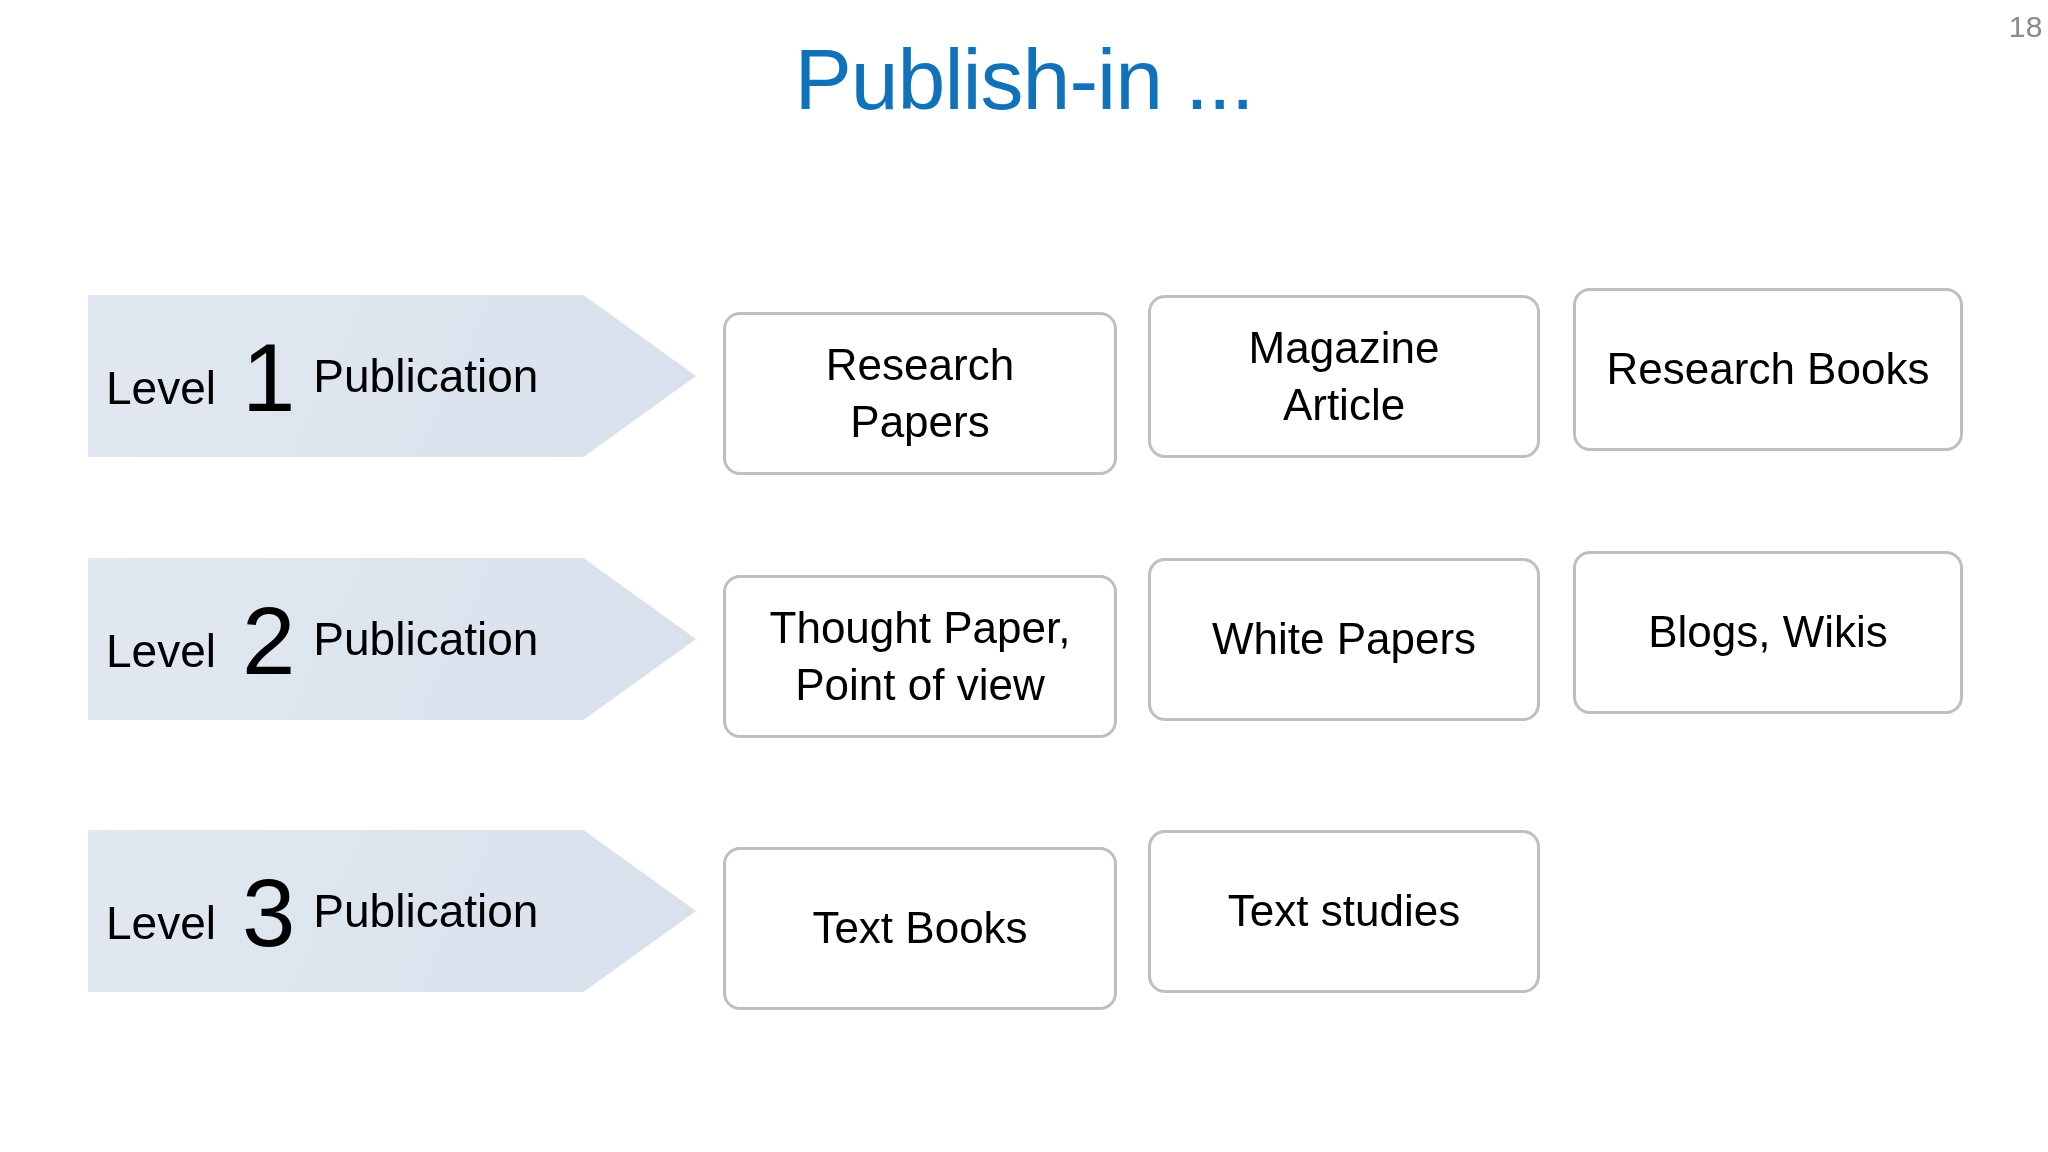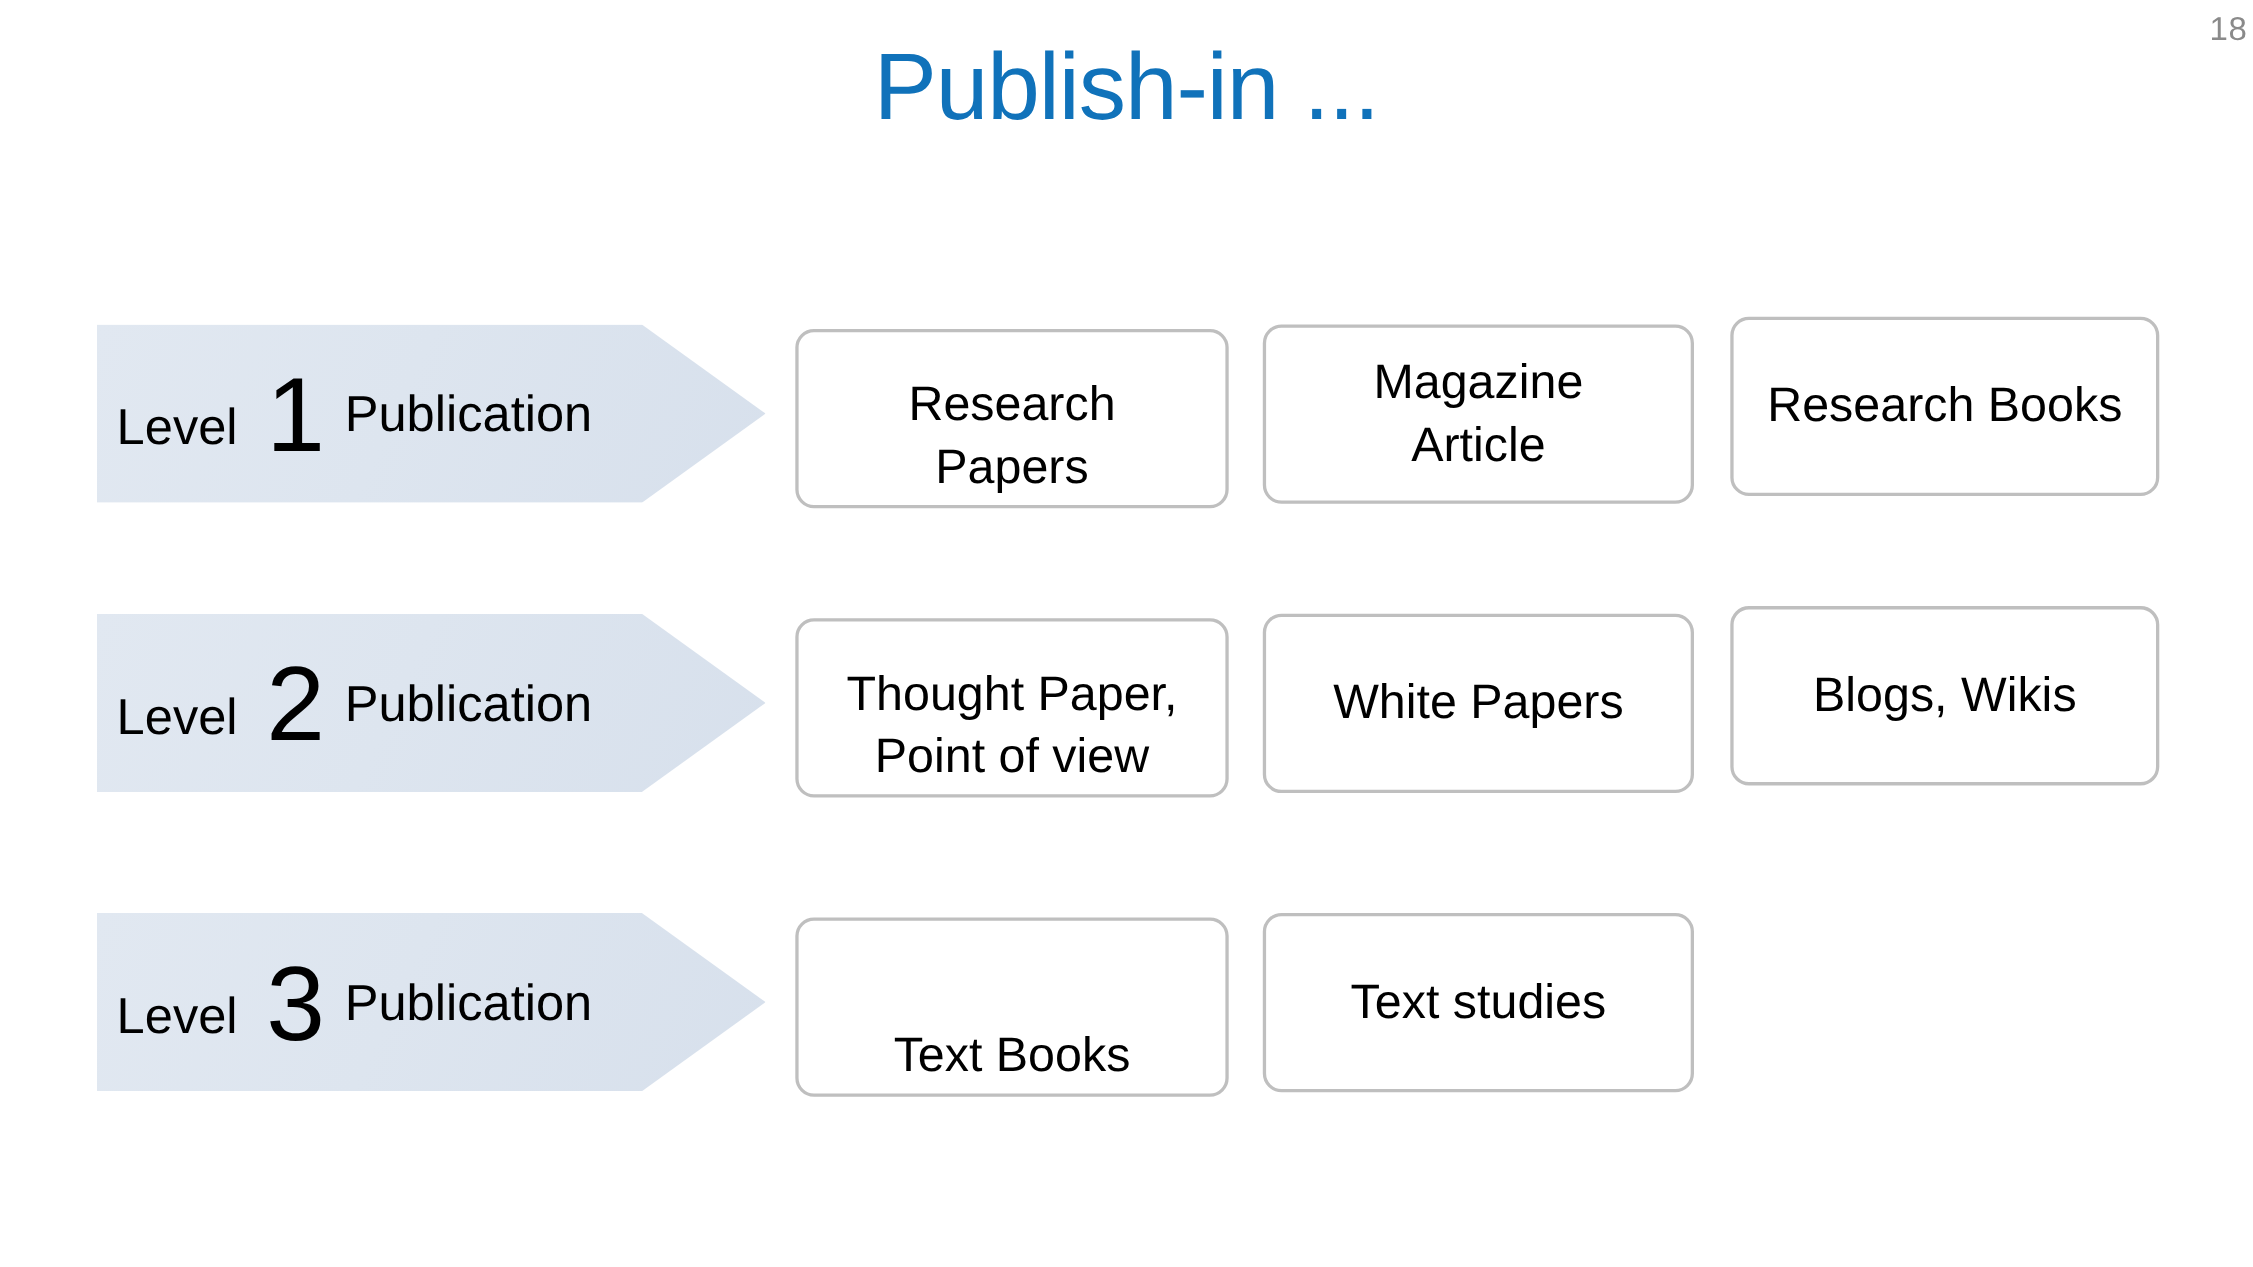--- a/index.html
+++ b/index.html
@@ -105,21 +105,21 @@
     border-radius: 17px;
     display: flex;
     align-items: center;
     justify-content: center;
     text-align: center;
     font-size: 44px;
     color: #000000;
     line-height: 1.28;
     padding: 6px 14px;
   }
-  .card.col-0 { left: 723px;  width: 394px; height: 163px; top: 4px; align-items: flex-end; }
+  .card.col-0 { left: 723px;  width: 394px; height: 163px; top: 17px; }
   .card.col-1 { left: 1148px; width: 392px; height: 163px; top: 0px; }
   .card.col-2 { left: 1573px; width: 390px; height: 163px; top: -7px; }
 
   .card-text { white-space: pre-line; }
 </style>
 </head>
 <body>
 
 <div id="slide">
 

